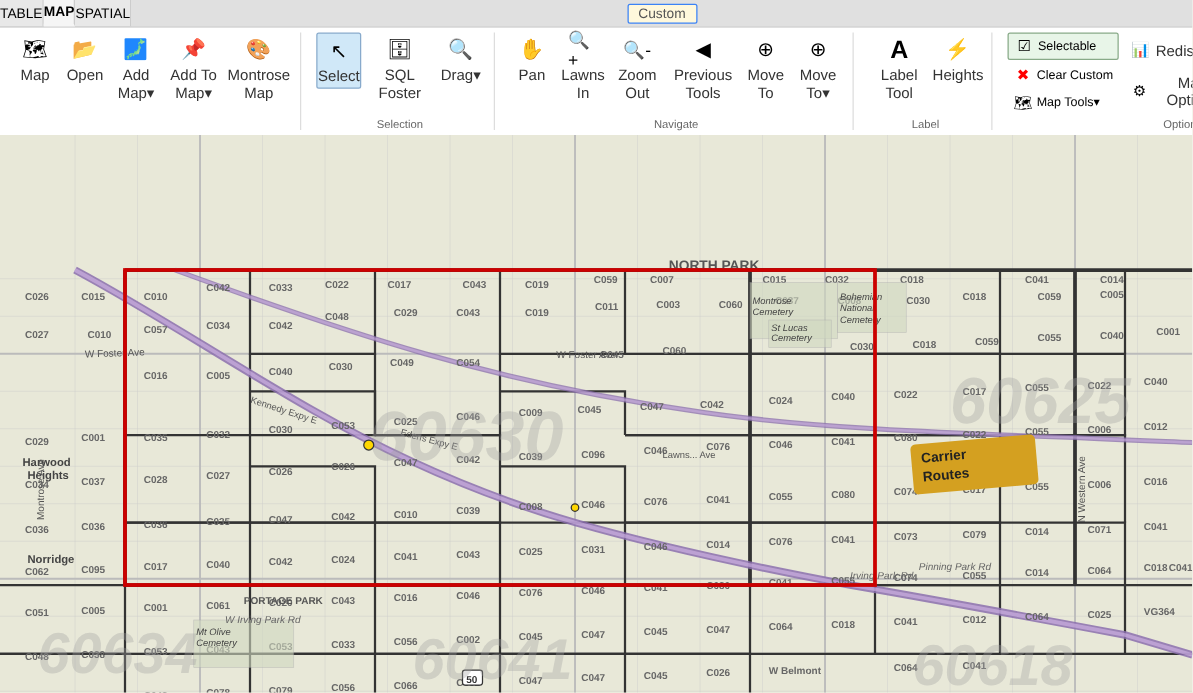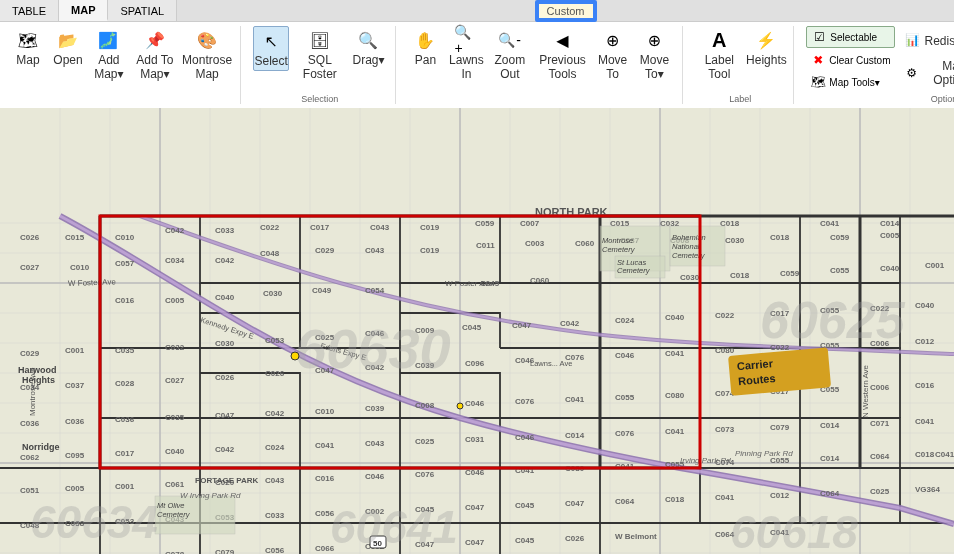--- a/index.html
+++ b/index.html
@@ -1,18 +1,18 @@
 <!DOCTYPE html>
 <html><head>
   <meta charset="utf-8">
   <style>
     * { margin: 0; padding: 0; box-sizing: border-box; }
     body { width: 954px; height: 554px; overflow: hidden; font-family: 'Segoe UI', Arial, sans-serif; font-size: 11px; background: #fff; }
     .tab-bar { display: flex; height: 22px; background: #e8e8e8; border-bottom: 1px solid #ccc; }
-    .tab { padding: 2px 12px; font-size: 11px; cursor: pointer; border-right: 1px solid #ccc; display: flex; align-items: center; }
+    .tab { padding: 2px 0; font-size: 11px; cursor: pointer; border-right: 1px solid #ccc; display: flex; align-items: center; }
     .tab.active { background: #f5f5f5; border-bottom: 2px solid #f5f5f5; font-weight: bold; }
     .ribbon { display: flex; flex: 1; padding: 4px 6px; gap: 8px; align-items: stretch; }
     .ribbon-group { display: flex; flex-direction: column; border-right: 1px solid #ddd; padding-right: 8px; padding-left: 4px; }
     .ribbon-group-label { font-size: 9px; color: #666; text-align: center; margin-top: auto; padding-top: 2px; }
     .ribbon-items { display: flex; gap: 4px; align-items: flex-start; flex: 1; }
     .ribbon-btn { display: flex; flex-direction: column; align-items: center; cursor: pointer; padding: 2px 4px; border-radius: 2px; min-width: 36px; }
     .ribbon-btn .icon { width: 24px; height: 24px; display: flex; align-items: center; justify-content: center; font-size: 16px; }
     .ribbon-btn .label { font-size: 12px; text-align: center; color: #333; margin-top: 1px; }
     .ribbon-btn-small { display: flex; align-items: center; gap: 3px; cursor: pointer; padding: 2px 4px; border-radius: 2px; font-size: 10px; white-space: nowrap; }
     .ribbon-btn-small .icon-s { width: 16px; height: 16px; display: flex; align-items: center; justify-content: center; font-size: 12px; }
@@ -27,21 +27,21 @@
 </head>
 <body>
 
 <div>
 
   <div class="tab-bar">
     <div class="tab">TABLE</div>
     <div class="tab active">MAP</div>
     <div class="tab">SPATIAL</div>
     <div style="flex:1; background:#e0e0e0; display:flex; align-items:center; justify-content:center;">
-      <span style="font-size:11px; color:#555; background:#fff8dc; border:4px solid #3b82f6; padding:1px 8px; border-radius:2px;">Custom</span>
+      <span style="font-size:11px; color:#555; background:#fff8dc; border:1px solid #3b82f6; padding:1px 8px; border-radius:2px;">Custom</span>
     </div>
   </div>
 
   <div class="ribbon">
 
     <div class="ribbon-group">
       <div class="ribbon-items">
         <div class="ribbon-btn">
           <div class="icon">🗺</div>
           <div class="label">Map</div>
@@ -103,20 +103,21 @@
         </div>
         <div class="ribbon-btn">
           <div class="icon">⊕</div>
           <div class="label">Move To</div>
         </div>
         <div class="ribbon-btn">
           <div class="icon">⊕</div>
           <div class="label">Move To▾</div>
         </div>
       </div>
+      <div class="ribbon-group-label">Navigate</div>
     </div>
 
     <div class="ribbon-group">
       <div class="ribbon-items">
         <div class="ribbon-btn">
           <div class="icon" style="font-size:20px; font-weight:bold;">A</div>
           <div class="label">Label Tool</div>
         </div>
         <div class="ribbon-btn">
           <div class="icon">⚡</div>

